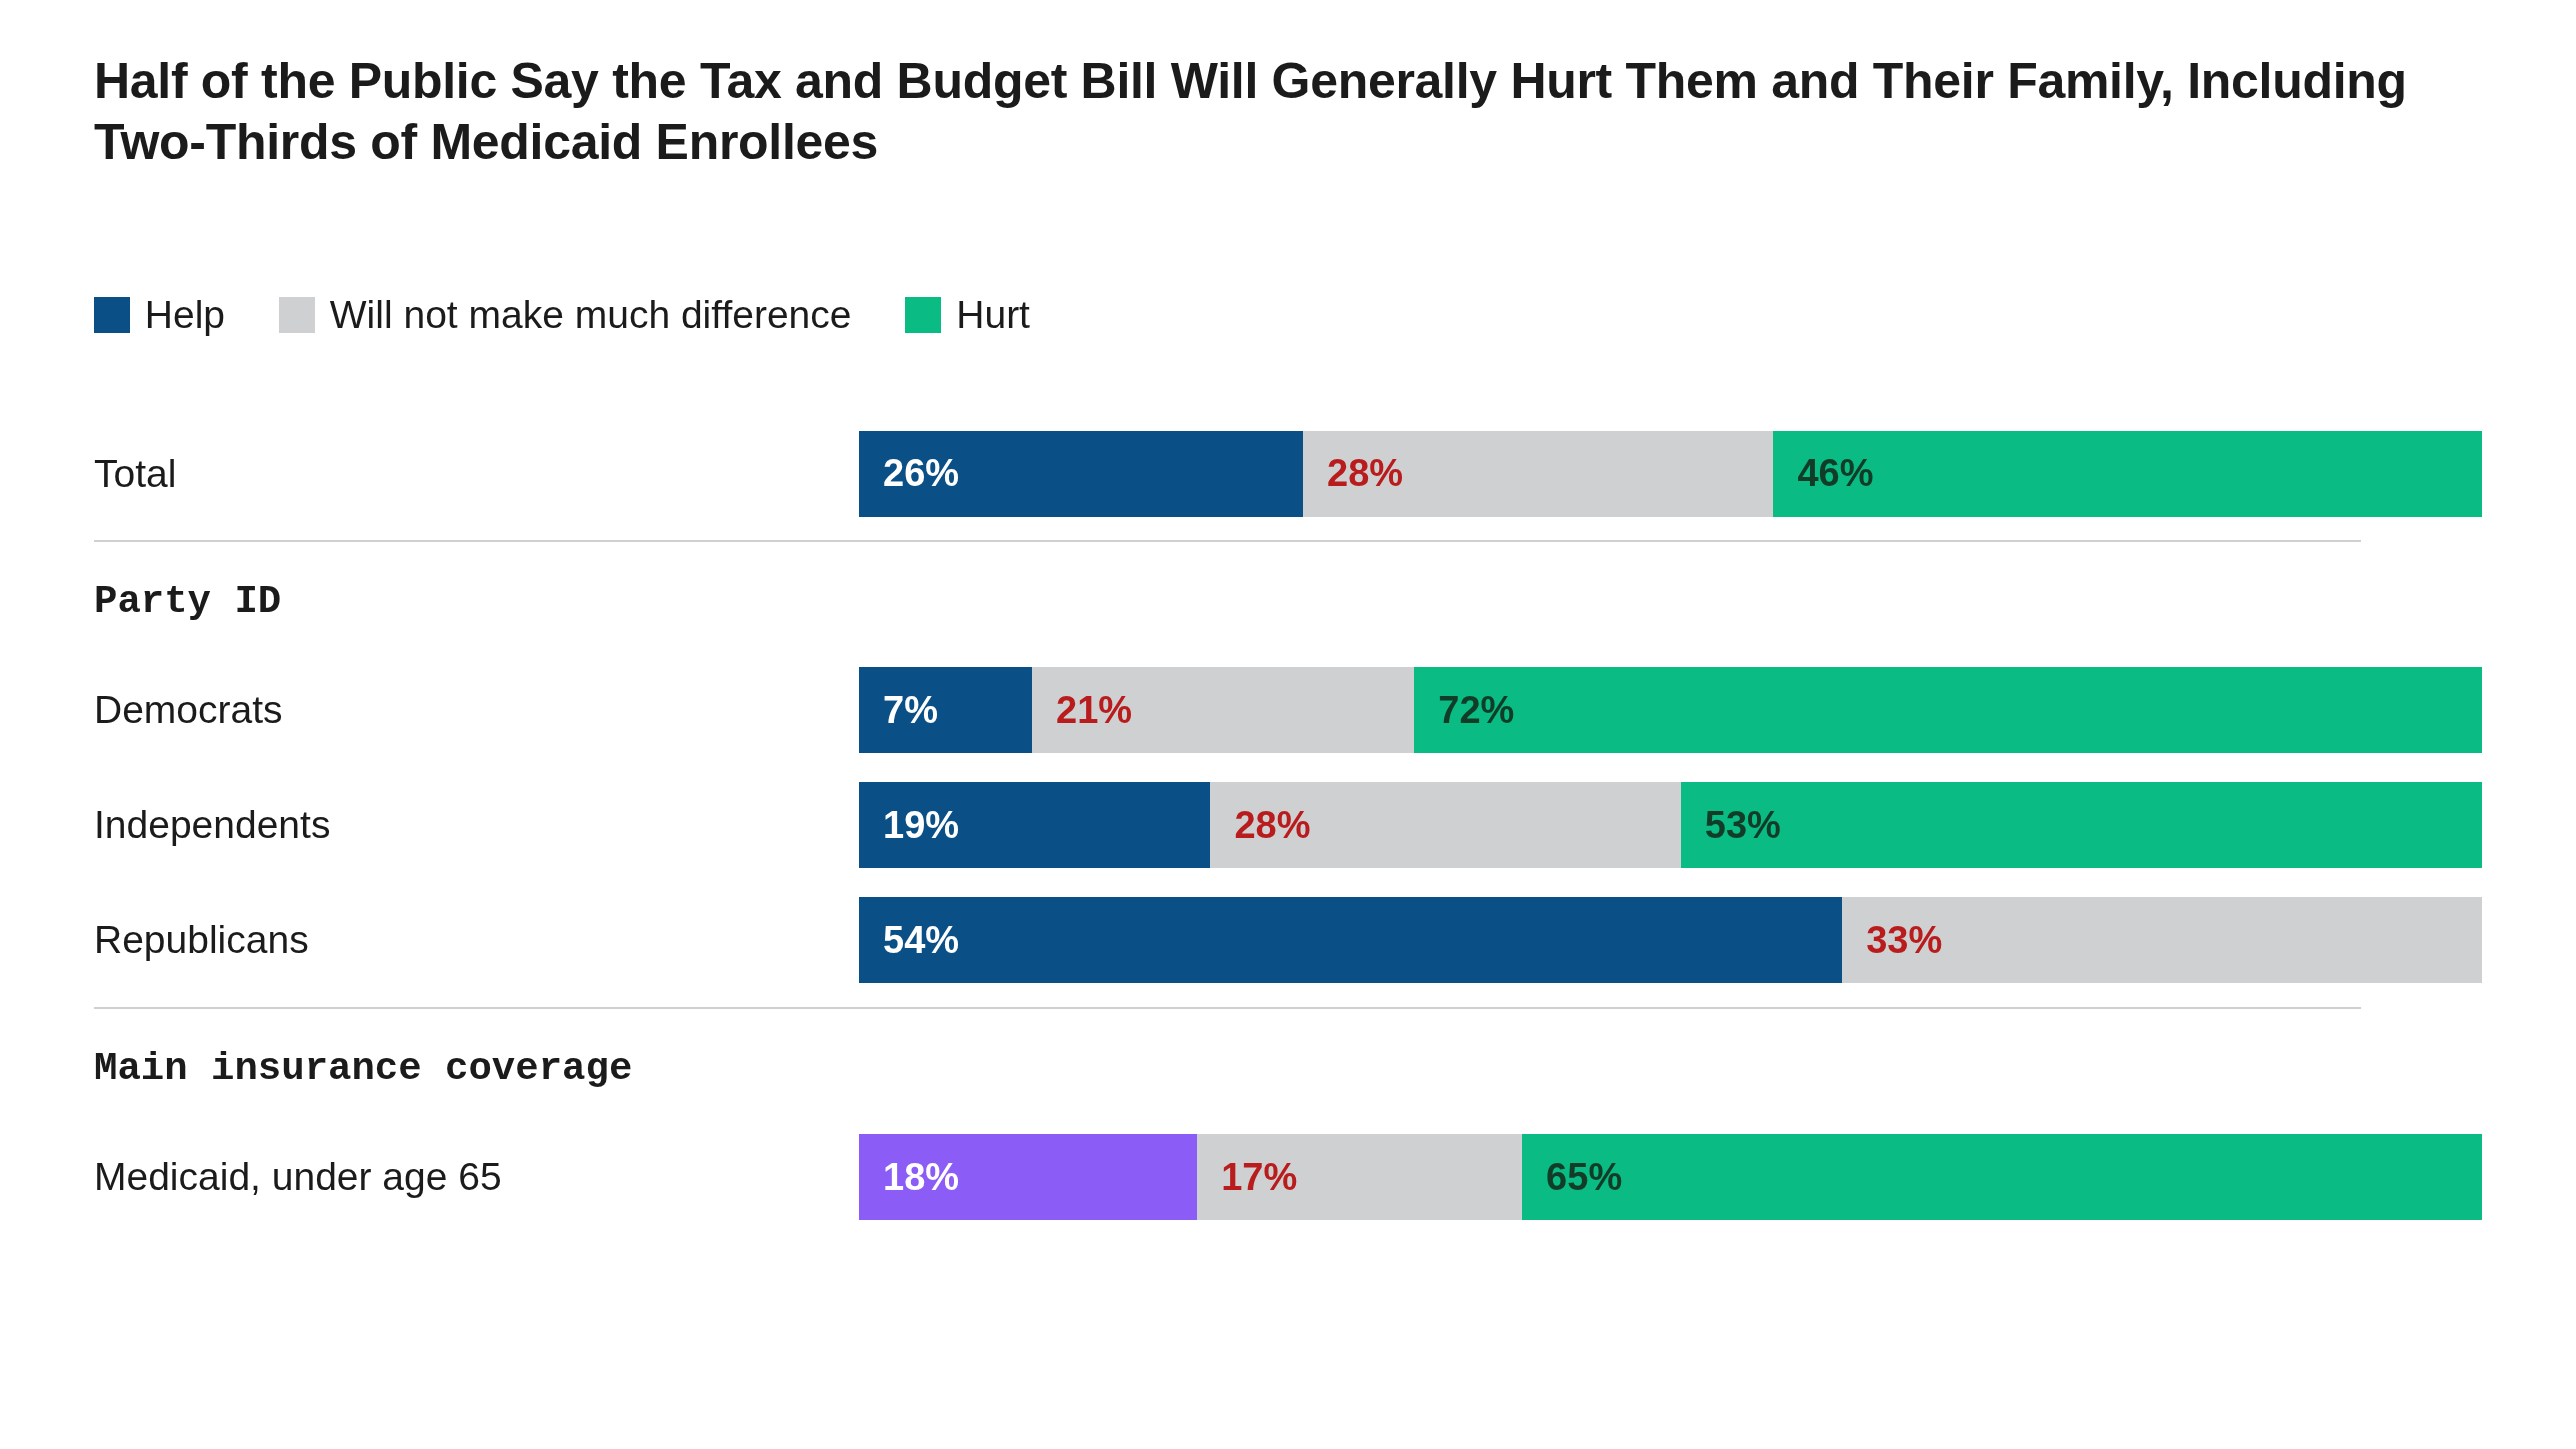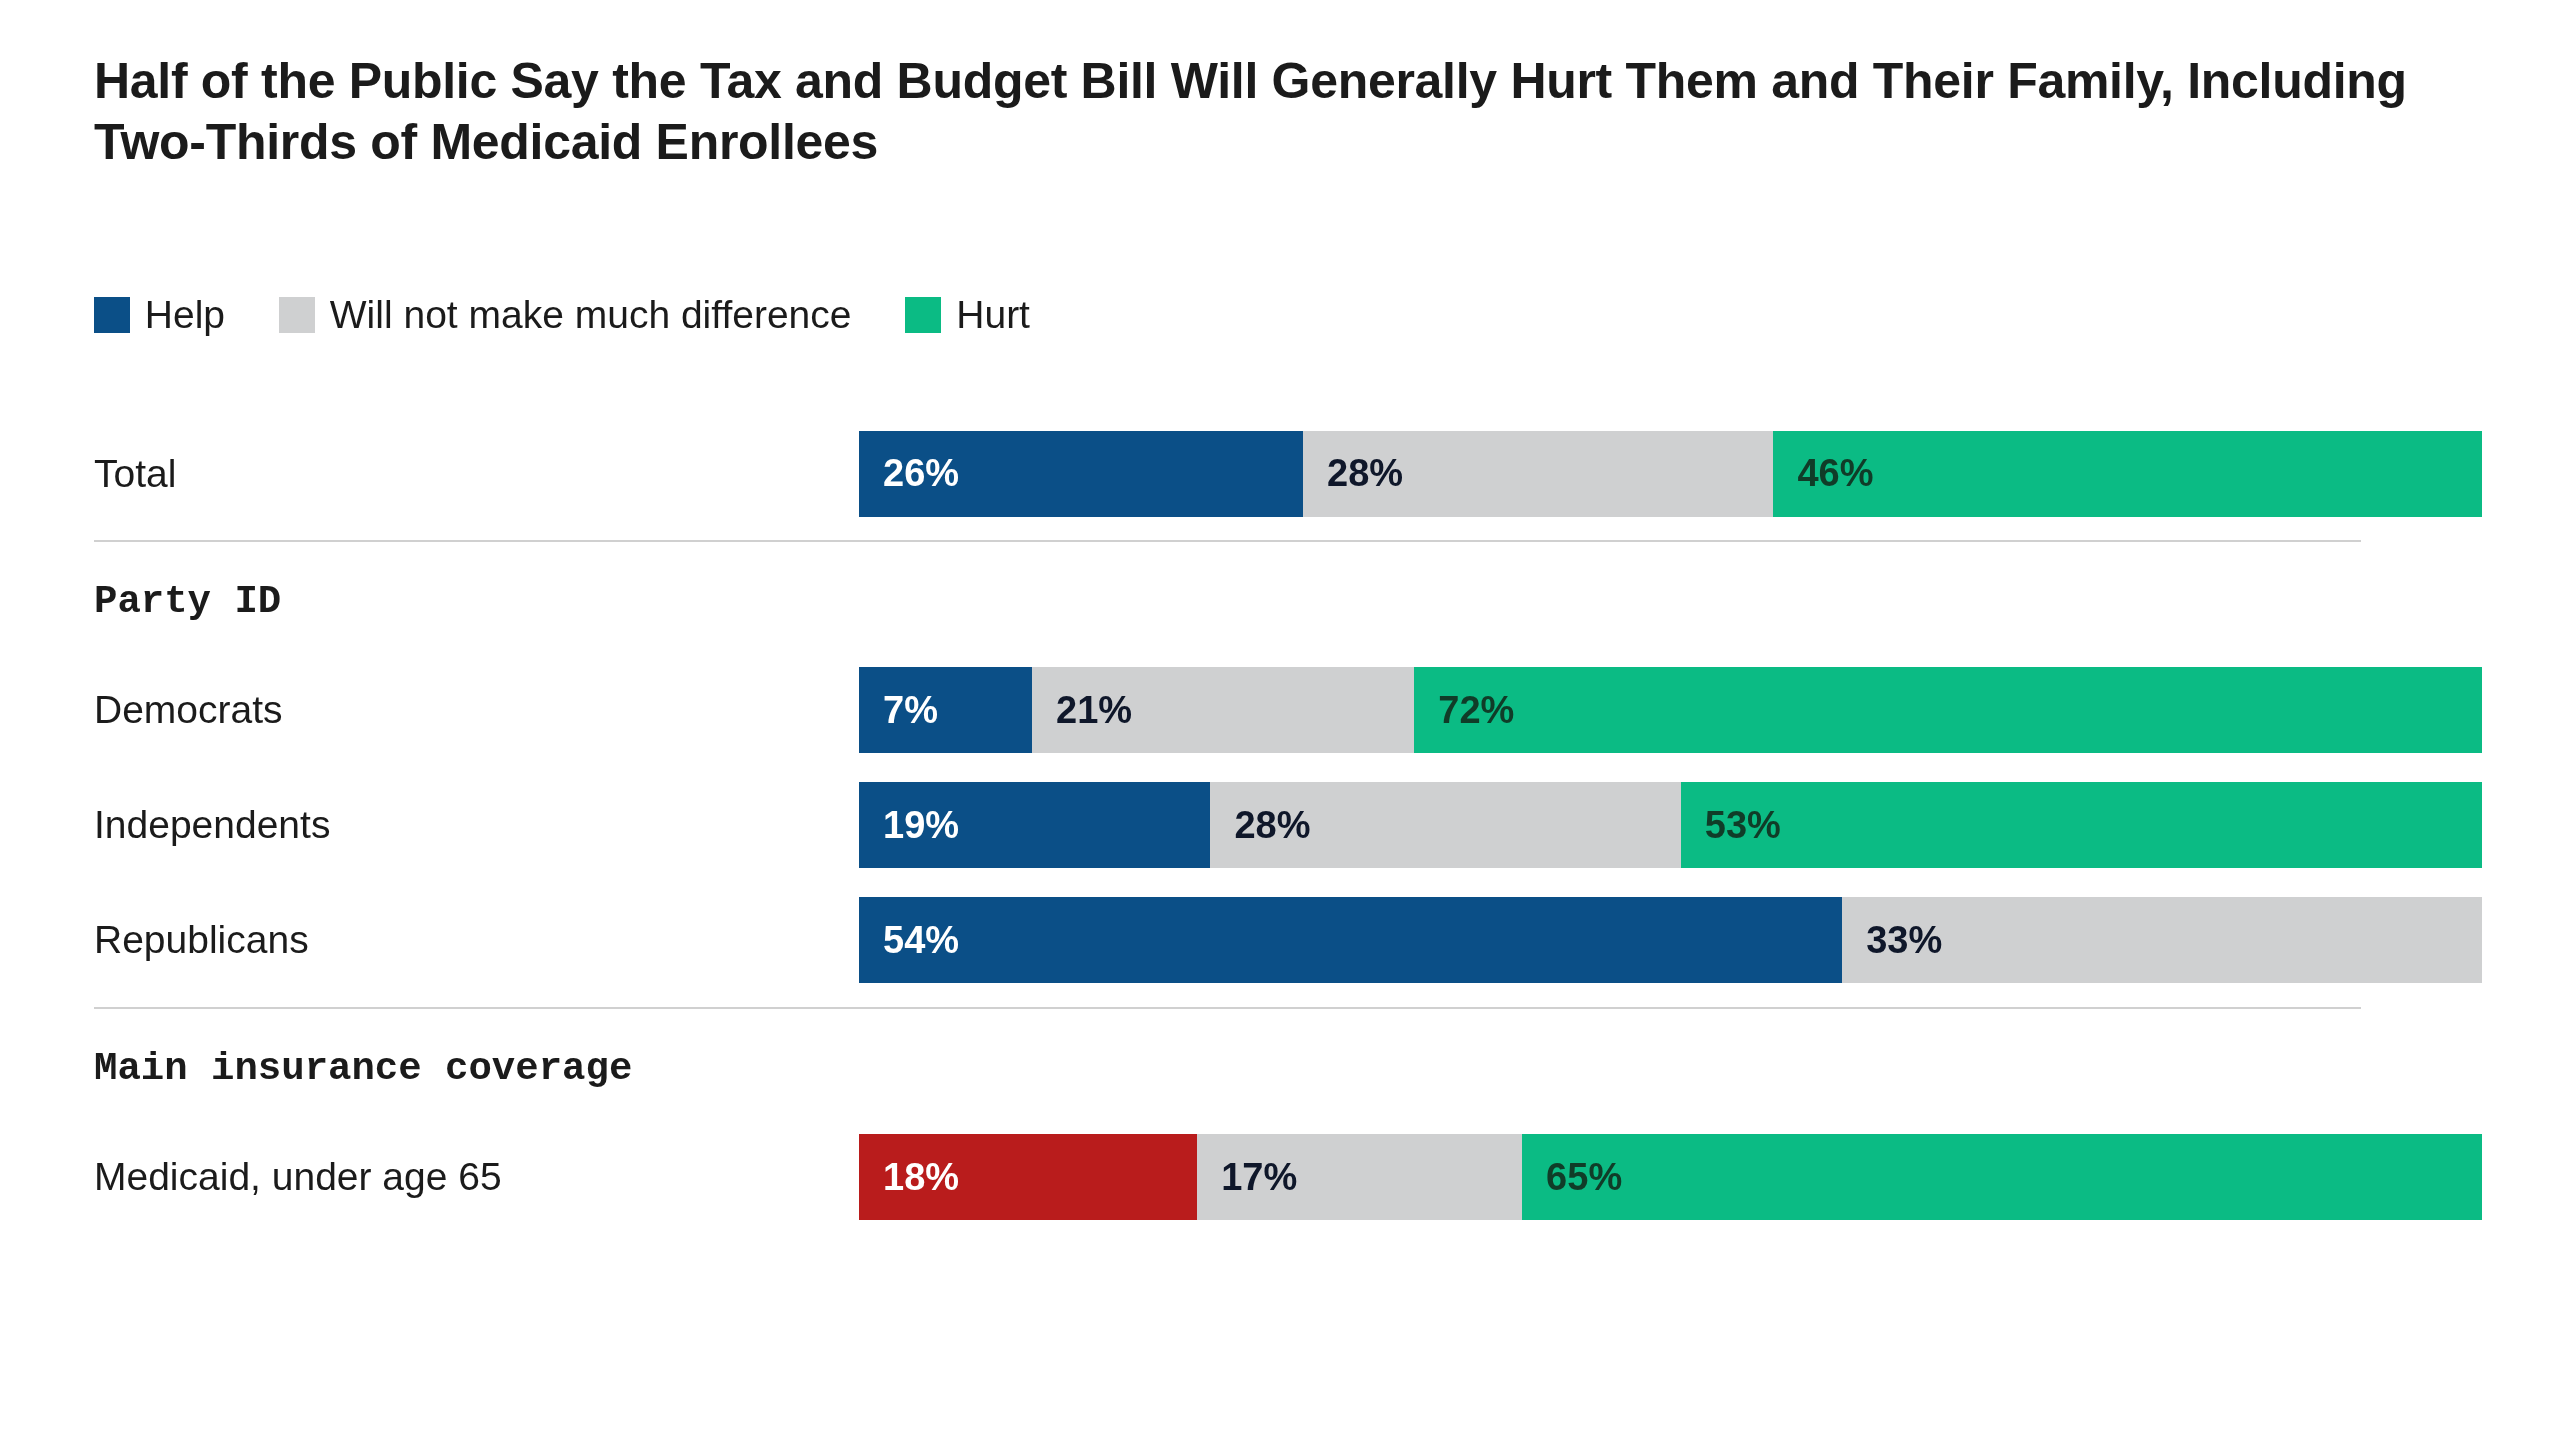--- a/index.html
+++ b/index.html
@@ -97,21 +97,21 @@
     height: 100%;
     position: relative;
   }
   .seg-value {
     font-size: 38px;
     font-weight: bold;
     padding-left: 24px;
     white-space: nowrap;
   }
   .seg.help .seg-value { color: #ffffff; }
-  .seg.neutral .seg-value { color: #0f172a; }
+  .seg.neutral .seg-value { color: #b91c1c; }
   .seg.hurt .seg-value { color: #103c28; }
   .divider {
     height: 2px;
     background: #d0d0d0;
     width: 2267px;
     margin: 9.4px 0 9.4px 0;
   }
 </style>
 </head>
 <body>
@@ -202,21 +202,21 @@
 
     <div class="divider"></div>
 
     <div class="section-head">
       <div class="row-label">Main insurance coverage</div>
     </div>
 
     <div class="row">
       <div class="row-label">Medicaid, under age 65</div>
       <div class="bars">
-        <div class="seg help" style="background:#b91c1c;flex:18 0 auto">
+        <div class="seg help" style="background:#8b5cf6;flex:18 0 auto">
           <span class="seg-value">18%</span>
         </div>
         <div class="seg neutral" style="background:#cfd0d1;flex:17 0 auto">
           <span class="seg-value">17%</span>
         </div>
         <div class="seg hurt" style="background:#0bbb84;flex:65 0 auto">
           <span class="seg-value">65%</span>
         </div>
       </div>
     </div>

